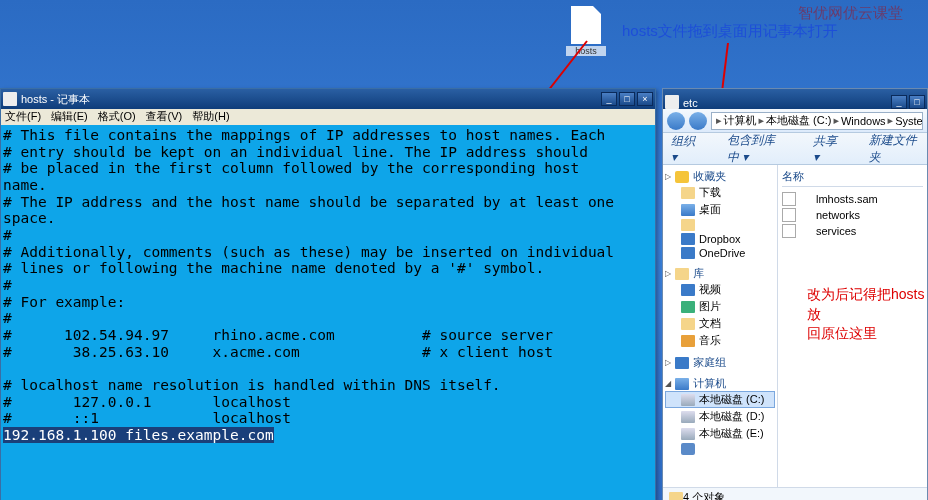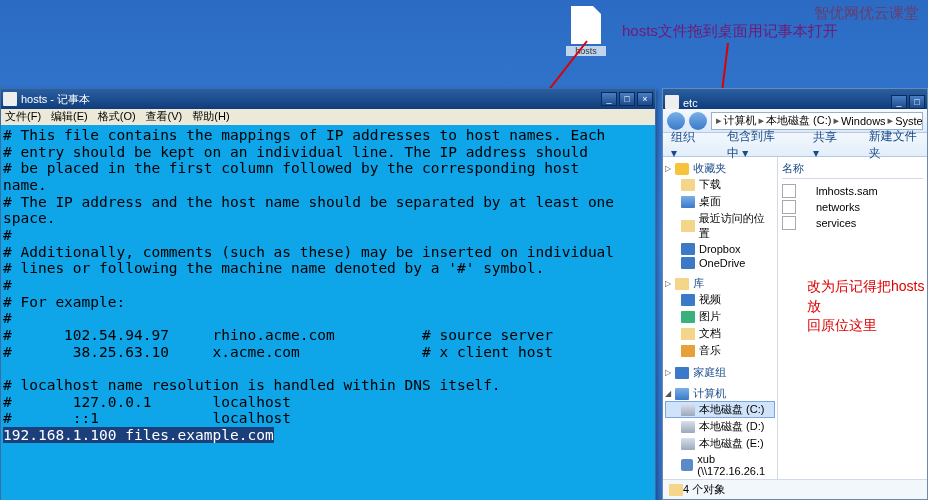--- a/index.html
+++ b/index.html
@@ -33,21 +33,21 @@
   border-width: 0 8px 8px 0;
   border-color: transparent #2b6bc3 transparent transparent;
 }
 .desktop-file .fname {
   font-size: 9px; color: #333;
   background: rgba(255,255,255,0.7);
   padding: 0 1px;
 }
 
 
-.anno { position: absolute; color: #701a75; font-size: 15px; font-weight: 400; }
+.anno { position: absolute; color: #1d4ed8; font-size: 15px; font-weight: 400; }
 .anno.faded { color: rgba(180,0,0,0.45); }
 
 
 .arrow-line {
   position: absolute;
   height: 2px;
   background: #d00;
   transform-origin: 0 50%;
 }
 .arrow-head {
@@ -128,25 +128,25 @@
   font-size: 11px;
   gap: 4px; padding: 0 4px;
 }
 .exp-nav .navbtn { width:18px; height:18px; border-radius:50%; background:linear-gradient(#7ab0e8,#3a7ac8); }
 .exp-crumb {
   flex:1; height:18px; background:#fff; border:1px solid #9ab0c8;
   display:flex; align-items:center; padding:0 2px; overflow:hidden; white-space:nowrap;
 }
 .exp-crumb .sep { color:#555; margin:0 2px; }
 .exp-toolbar {
-  height: 24px;
+  height: 32px;
   background: linear-gradient(to bottom,#f2f7fc,#e2eefb);
   border-bottom: 1px solid #b5cae0;
   display:flex; align-items:center; gap:28px; padding:0 8px;
-  font-size: 12px; color:#1a4a8a;
+  font-size: 12px; color:#1a4a8a;font-style:italic;
 }
 .exp-body { display:flex; height: calc(100% - 20px - 24px - 24px - 20px); }
 .exp-tree {
   width: 115px;
   border-right: 1px solid #d0dae8;
   overflow: hidden;
   font-size: 11px;
   padding: 4px 2px;
 }
 .tree-section { margin-bottom: 6px; }
@@ -180,21 +180,21 @@
 .red-box-anno { position:absolute; color:#d00; font-size:14px; line-height:1.4;margin-left:27px; }
 </style>
 </head>
 <body>
 
 <div class="desktop-file">
   <div class="icon"></div>
   <div class="fname">hosts</div>
 </div>
 
-<div class="anno faded" style="top:4px;right:9px;">智优网优云课堂</div>
+<div class="anno faded" style="top:4px;right:25px;">智优网优云课堂</div>
 
 <div class="anno" style="top:22px;left:622px;">hosts文件拖到桌面用记事本打开</div>
 
 <div class="arrow-line" style="top:40px;left:587px;width:508px;transform:rotate(128deg);"></div>
 <div class="arrow-head" style="top:435px;left:266px;border-width:6px 14px 6px 0;border-color:transparent #d00 transparent transparent;transform:rotate(128deg);"></div>
 
 <div class="arrow-line" style="top:42px;left:728px;width:340px;transform:rotate(97deg);"></div>
 <div class="arrow-head" style="top:372px;left:678px;border-width:6px 14px 6px 0;border-color:transparent #d00 transparent transparent;transform:rotate(97deg);"></div>
 
 <div class="window" style="top:88px;left:0;width:656px;height:464px;">
@@ -277,21 +277,20 @@
         <div class="tree-item">
             <span class="ti-icon ic-folder"></span>
             <span>下载</span>
           </div>
         <div class="tree-item">
             <span class="ti-icon ic-desktop"></span>
             <span>桌面</span>
           </div>
         <div class="tree-item">
             <span class="ti-icon ic-folder"></span>
-            <span>最近访问的位置</span>
           </div>
         <div class="tree-item">
             <span class="ti-icon ic-blue"></span>
             <span>Dropbox</span>
           </div>
         <div class="tree-item">
             <span class="ti-icon ic-blue"></span>
             <span>OneDrive</span>
           </div>
       </div>
@@ -338,21 +337,20 @@
         <div class="tree-item">
             <span class="ti-icon ic-drive"></span>
             <span>本地磁盘 (D:)</span>
           </div>
         <div class="tree-item">
             <span class="ti-icon ic-drive"></span>
             <span>本地磁盘 (E:)</span>
           </div>
         <div class="tree-item">
             <span class="ti-icon ic-net"></span>
-            <span>xub (\\172.16.26.1</span>
           </div>
       </div>
 
     </div>
     <div class="exp-list">
       <div class="colhead">名称</div>
       <div class="file-row">
           <span class="fi-icon"></span>
           <span>lmhosts.sam</span>
         </div>

